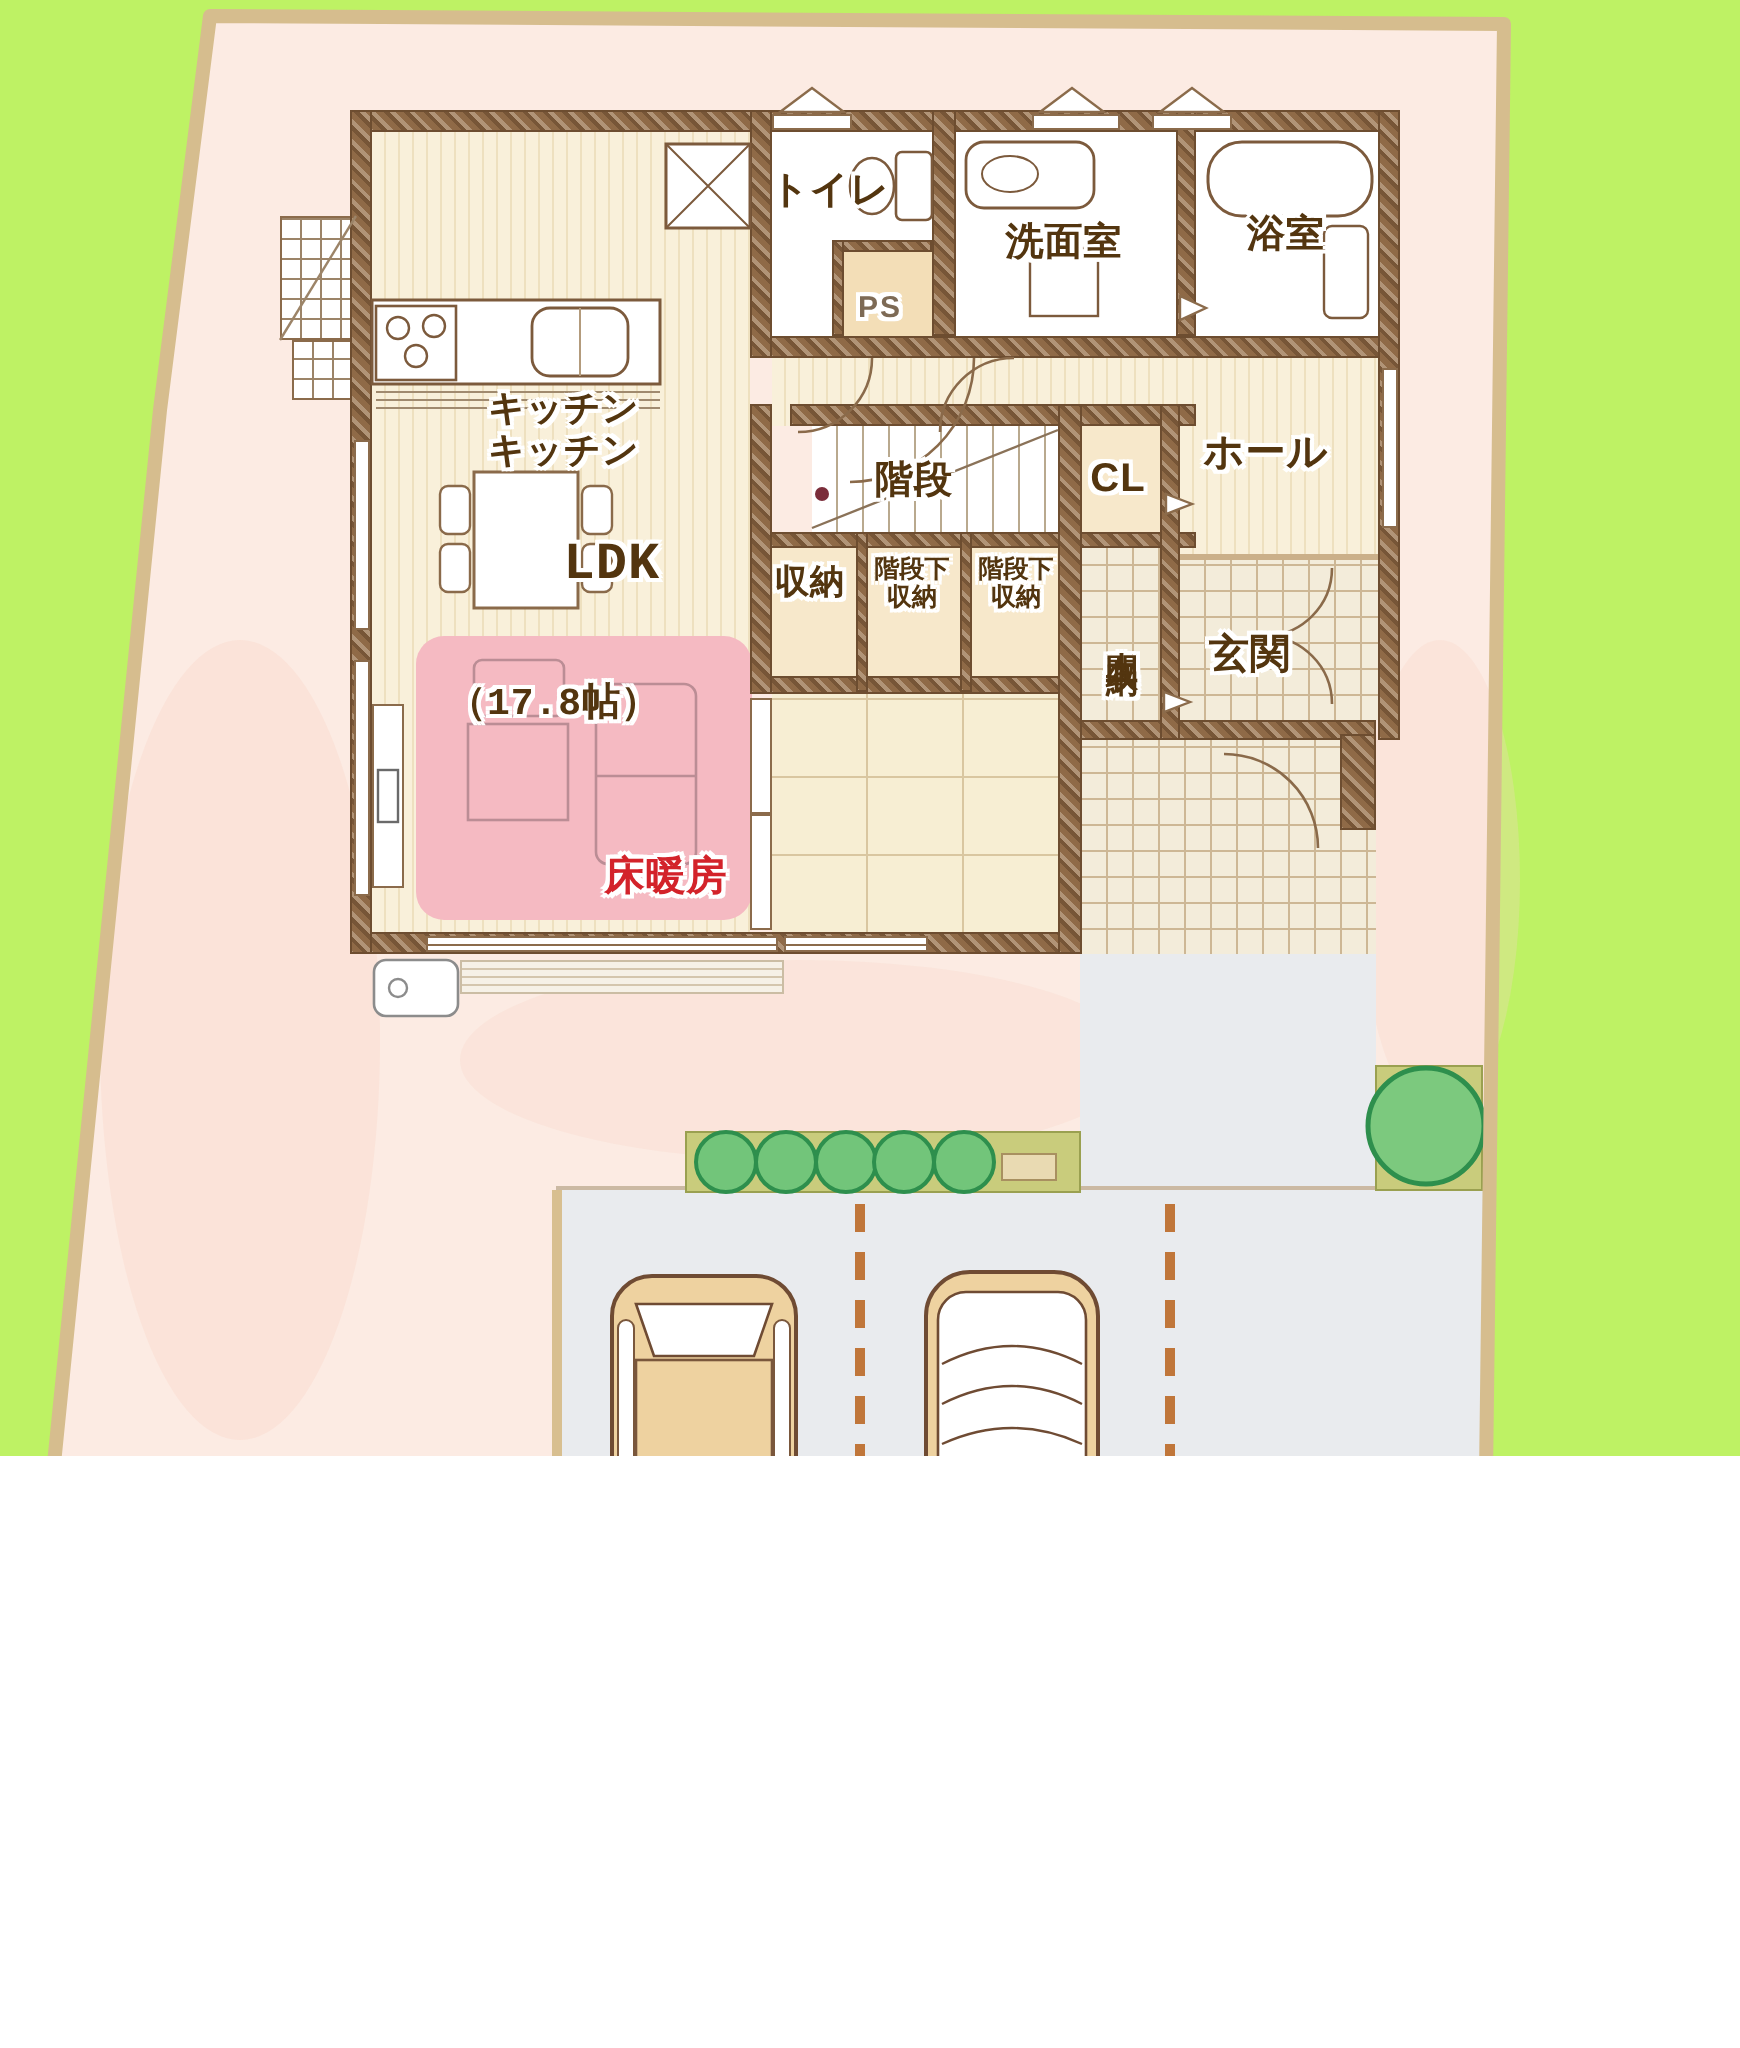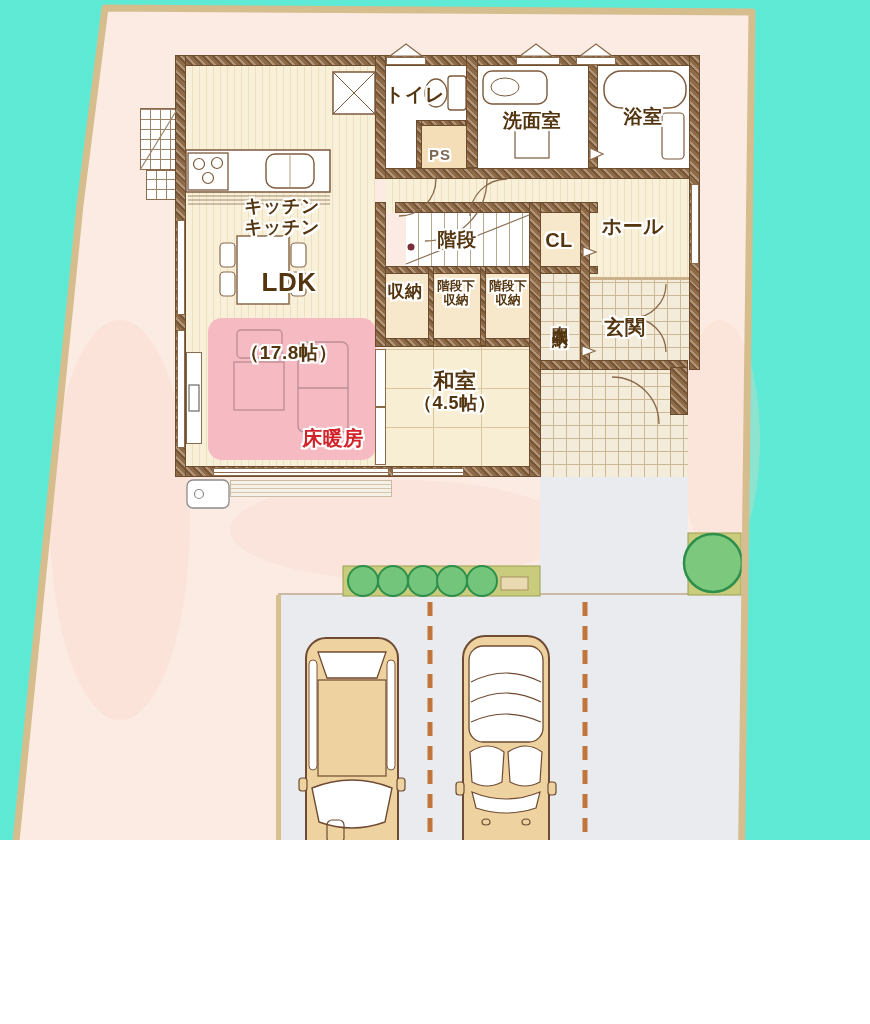--- a/index.html
+++ b/index.html
@@ -1,16 +1,16 @@
 <!DOCTYPE html>
 <html><head>
 <meta charset="utf-8">
 <style>
   html,body{margin:0;padding:0;background:#ffffff;}
-  #canvas{position:relative;width:870px;height:840px;overflow:hidden;background:#5eead4;
+  #canvas{position:relative;width:870px;height:728px;overflow:hidden;background:#bef264;
           font-family:"Liberation Sans","DejaVu Sans",sans-serif;}
   #ground,#overlay{position:absolute;left:0;top:0;}
   #ground{z-index:0;}
   #overlay{z-index:30;pointer-events:none;}
   .abs{position:absolute;box-sizing:border-box;}
   
   .floor{z-index:10;}
   .stripes{background:#f9f0da;background-image:repeating-linear-gradient(90deg,rgba(231,214,178,0) 0 6px,#eee0bf 6px 7px);}
   .whitefloor{background:#ffffff;}
   .closet{background:#f7e8cb;}
@@ -26,21 +26,21 @@
   .slide{z-index:25;background:#fff;border:1px solid #8b6b4b;}
   .stepline{z-index:22;background:#cbb08a;}
   .deck{z-index:6;background:#f6f1e7;background-image:repeating-linear-gradient(180deg,rgba(0,0,0,0) 0 3px,#d4c6ae 3px 4px);border:1px solid #cbbda4;}
   .tilebox{z-index:6;background:#fff;background-image:repeating-linear-gradient(0deg,rgba(0,0,0,0) 0 9px,#9c8468 9px 10px),repeating-linear-gradient(90deg,rgba(0,0,0,0) 0 9px,#9c8468 9px 10px);border:1.5px solid #8b6b4b;}
   .tv{z-index:24;background:#fff;border:1.5px solid #8b6b4b;}
   
   .lbl{position:absolute;z-index:40;transform:translate(-50%,-50%);font-weight:bold;color:#53350f;
        white-space:nowrap;text-align:center;letter-spacing:.5px;
        text-shadow:-2px -2px 0 #fff,0 -2px 0 #fff,2px -2px 0 #fff,-2px 0 0 #fff,2px 0 0 #fff,-2px 2px 0 #fff,0 2px 0 #fff,2px 2px 0 #fff;}
   .sz19{font-size:19px;} .sz20{font-size:20px;} .sz17{font-size:17px;}
-  .two{line-height:1.12;}
+  .two{line-height:1.12;font-family:Liberation Mono, monospace;}
   .small{font-size:12.5px;line-height:1.15;letter-spacing:0;}
   .ldk1{font-size:26px;line-height:1.0;} .ldk2{font-size:19px;line-height:1.25;margin-top:46px;}
   .wa1{font-size:21px;line-height:1.05;} .wa2{font-size:18px;line-height:1.25;}
   .kit{font-size:18px;line-height:1.18;}
   .red{color:#d3232a;font-size:20px;}
   .ps{font-size:15px;color:#7d6a55;font-weight:bold;letter-spacing:1px;}
   .vert{writing-mode:vertical-rl;text-orientation:upright;font-size:16px;line-height:1;letter-spacing:2px;}
   .north{z-index:50;font-size:30px;color:#171717;font-weight:bold;transform:translate(-50%,-50%) rotate(-33deg);
          text-shadow:-2px -2px 0 #fff,2px -2px 0 #fff,-2px 2px 0 #fff,2px 2px 0 #fff;}
 </style>
@@ -231,24 +231,20 @@
   <div class="lbl small two" style="left:456px;top:293px;">
     <span style="display:block;">階段下</span>
     <span style="display:block;">収納</span>
   </div>
   <div class="lbl small two" style="left:508px;top:293px;">
     <span style="display:block;">階段下</span>
     <span style="display:block;">収納</span>
   </div>
   <div class="lbl vert" style="left:560px;top:317px;">土間収納</div>
   <div class="lbl sz20" style="left:625px;top:327px;">玄関</div>
-  <div class="lbl two" style="left:289px;top:317px;">
+  <div class="lbl two" style="left:277px;top:317px;text-align:right;">
     <span class="ldk1" style="display:block;">LDK</span>
     <span class="ldk2" style="display:block;">（17.8帖）</span>
   </div>
-  <div class="lbl two" style="left:455px;top:392px;">
-    <span class="wa1" style="display:block;">和室</span>
-    <span class="wa2" style="display:block;">（4.5帖）</span>
-  </div>
   <div class="lbl red" style="left:333px;top:438px;">床暖房</div>
   <div class="lbl north" style="left:764px;top:884px;">N</div>
 
 </div>
 
 </body></html>

